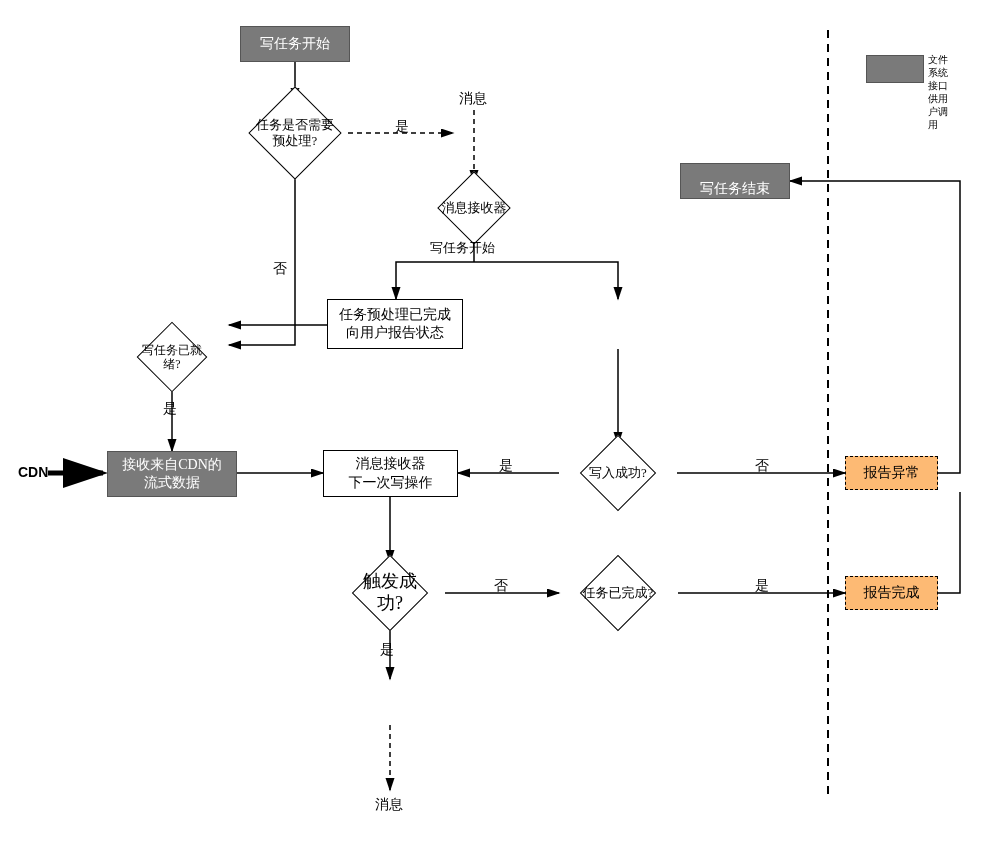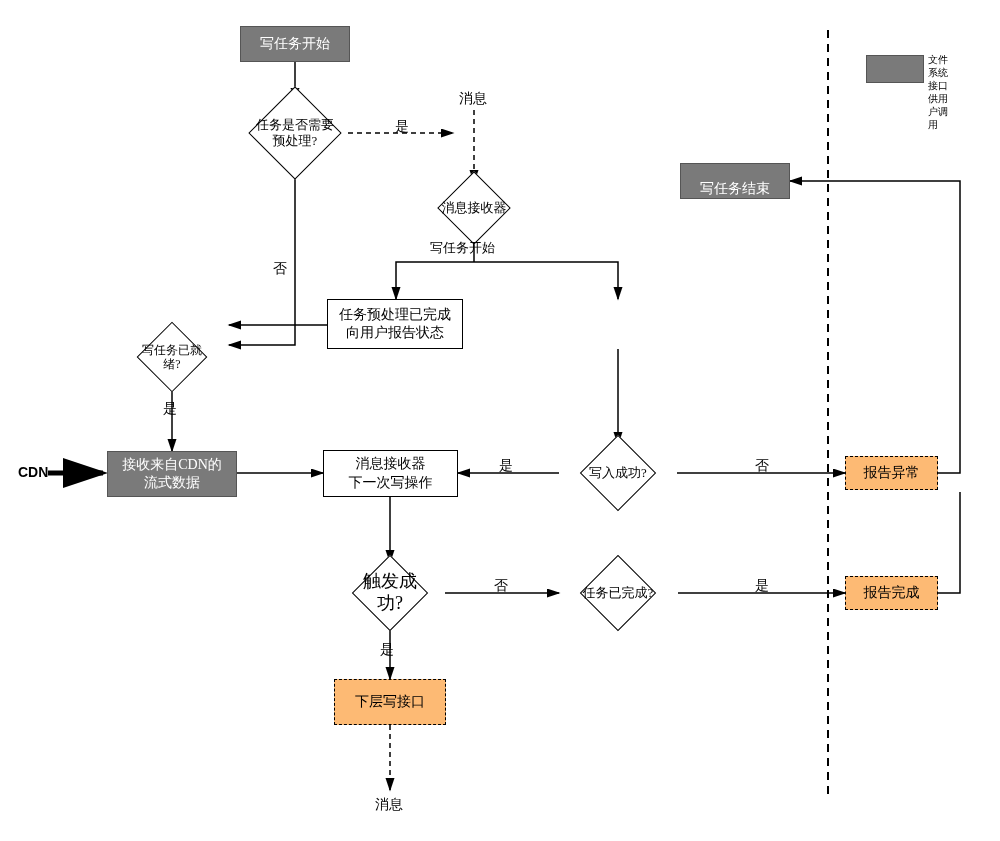--- a/index.html
+++ b/index.html
@@ -155,23 +155,20 @@
     <div class="diamond"></div>
     <div class="diamond-text">
         <span style="font-size:13px;">任务已完成?</span>
       </div>
   </div>
 
   <div class="node dash" style="left:845px; top:576px; width:93px; height:34px;">
     <span>报告完成</span>
   </div>
 
-  <div class="node dash" style="left:334px; top:679px; width:112px; height:46px;">
-    <span>下层写接口</span>
-  </div>
 
   <div class="lbl" style="left:375px; top:796px;">消息</div>
 
   <div class="node grey" style="left:680px; top:163px; width:110px; height:36px;align-items:flex-end;">
     <span>写任务结束</span>
   </div>
 
   <div class="node grey" style="left:866px; top:55px; width:58px; height:28px;"></div>
   <div class="lbl" style="left:928px; top:53px; font-size:10px; line-height:1.3; white-space:pre-line;">文件系统接口
 供用户调用</div>

